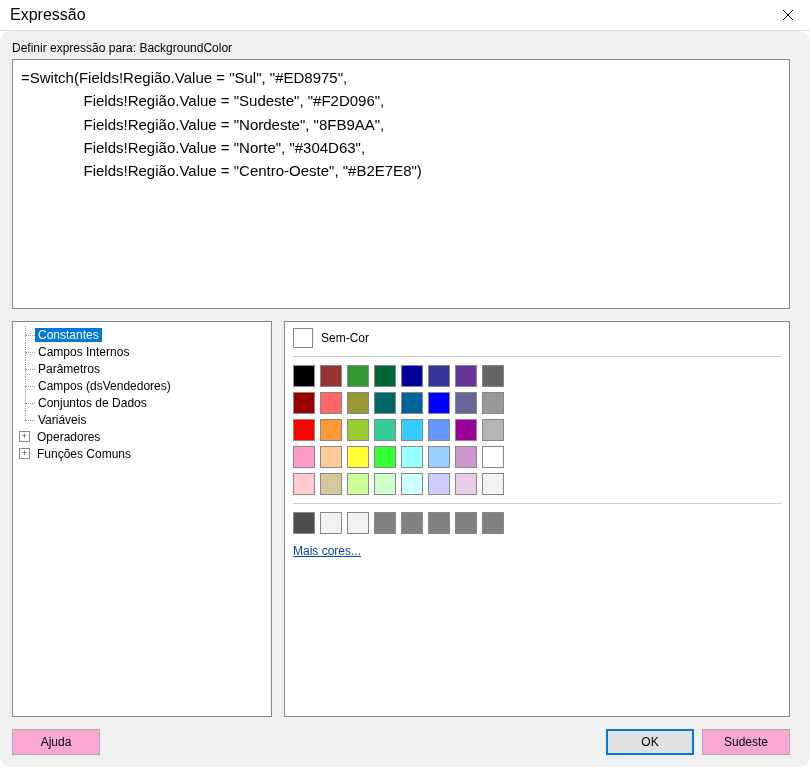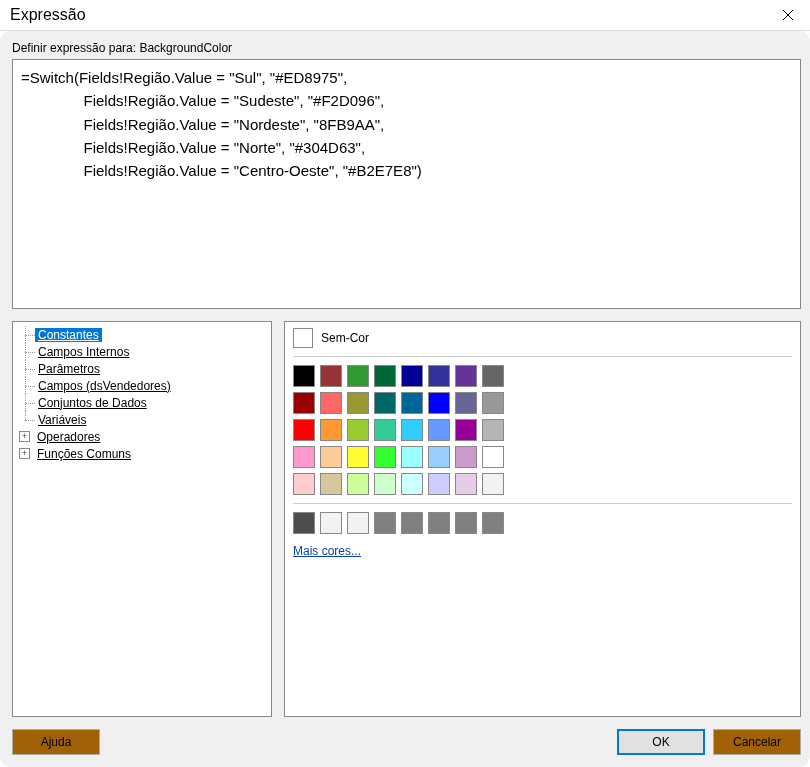--- a/index.html
+++ b/index.html
@@ -28,21 +28,21 @@
   .titlebar-close {
     width: 45px;
     height: 30px;
     display: flex;
     align-items: center;
     justify-content: center;
     cursor: pointer;
   }
   .titlebar-close svg { width: 10px; height: 10px; }
   .content {
-    padding: 10px 9px 12px 12px;
+    padding: 10px 20px 12px 12px;
     background: #f0f0f0;
     height: calc(767px - 31px);
     display: flex;
     flex-direction: column;
     border-radius: 11px;
   }
   .prompt-label {
     font-size: 12px;
     margin-bottom: 4px;
   }
@@ -123,21 +123,20 @@
   .tree-conn::after {
     content: "";
     position: absolute;
     left: 6px; right: 0; top: 50%;
     border-top: 1px dotted #999;
   }
   .tree-conn.last::before { bottom: 50%; }
   .tree-label {
     padding: 0 3px;
     font-size: 12px;
-    text-decoration: underline;
   }
   .tree-label.selected {
     background: #0078d7;
     color: #fff;
   }
 
   
   .item-row {
     height: 17px;
     padding: 0 4px;
@@ -193,21 +192,21 @@
   }
 
   .footer {
     display: flex;
     justify-content: space-between;
     padding-top: 12px;
   }
   .btn {
     min-width: 88px;
     height: 26px;
-    background: #a16207;
+    background: #f9a8d4;
     border: 1px solid #adadad;
     font-size: 12px;
     cursor: pointer;
     padding: 0 14px;
   }
   .btn.primary {
     border: 2px solid #0078d7;
     background: #e1e1e1;
   }
   .footer-right { display: flex; gap: 8px; }
@@ -337,16 +336,16 @@
           <span class="more-colors">Mais cores...</span>
         </div>
       </div>
     </div>
   </div>
 
   <div class="footer">
     <button class="btn">Ajuda</button>
     <div class="footer-right">
       <button class="btn primary">OK</button>
-      <button class="btn">Cancelar</button>
+      <button class="btn">Sudeste</button>
     </div>
   </div>
 </div>
 
 </body></html>

